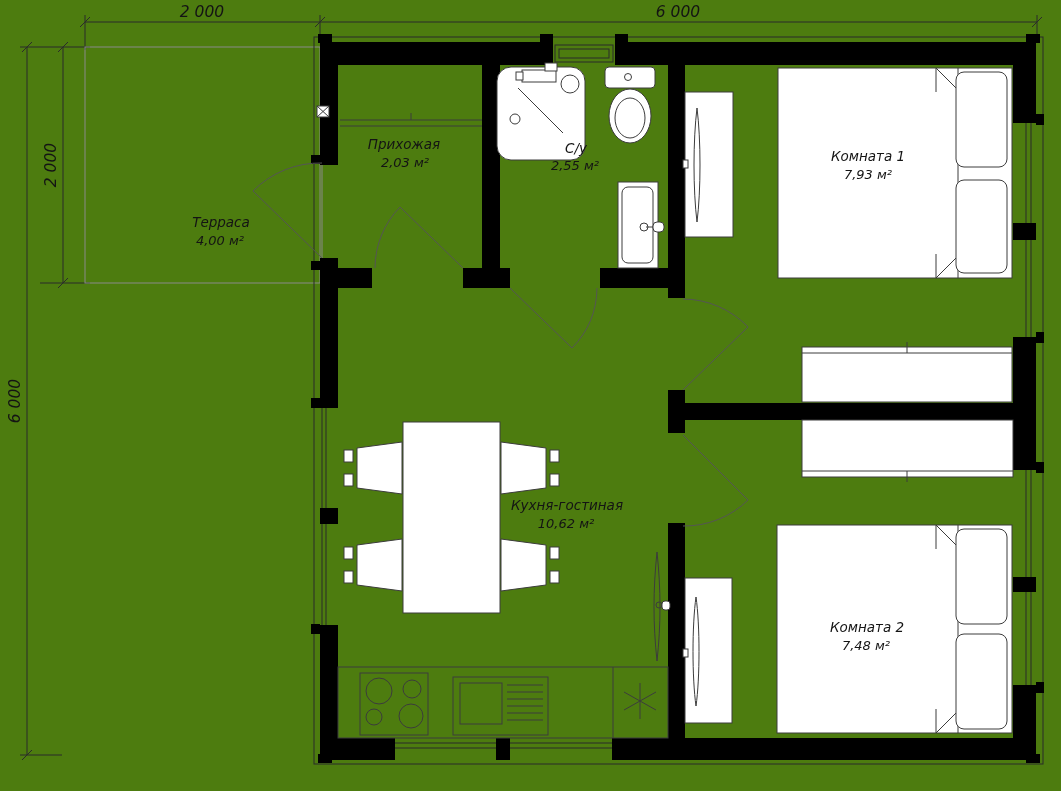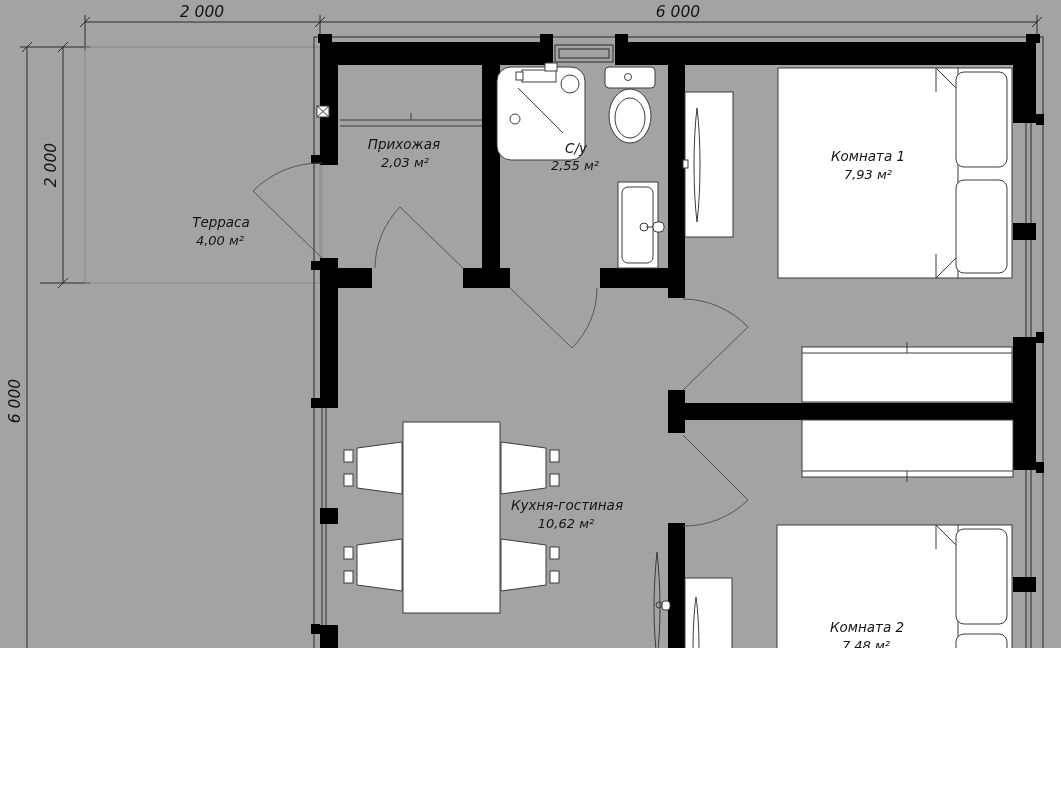--- a/index.html
+++ b/index.html
@@ -1,16 +1,16 @@
 <!DOCTYPE html>
 <html><head>
 <meta charset="utf-8">
 <style>
   html,body{margin:0;padding:0;background:#ffffff;}
-  .stage{width:1061px;height:648px;background:#a3a3a3;position:relative;font-family:"DejaVu Sans",sans-serif;}
+  .stage{width:1061px;height:791px;background:#4d7c0f;position:relative;font-family:"DejaVu Sans",sans-serif;}
   svg{display:block;}
   .wall{fill:#000000;stroke:none;}
   .thin{stroke:#2b2b2b;stroke-width:1;fill:none;}
   .furn{stroke:#3c3c3c;stroke-width:1;fill:#ffffff;}
   .furnl{stroke:#3c3c3c;stroke-width:1;fill:none;}
   .gray{stroke:#8a8a8a;stroke-width:1;fill:none;}
   .arc{stroke:#555555;stroke-width:1;fill:none;}
   .dim{stroke:#2b2b2b;stroke-width:1;fill:none;}
   text{fill:#141414;font-style:italic;}
   .roomname{font-size:13.5px;}

